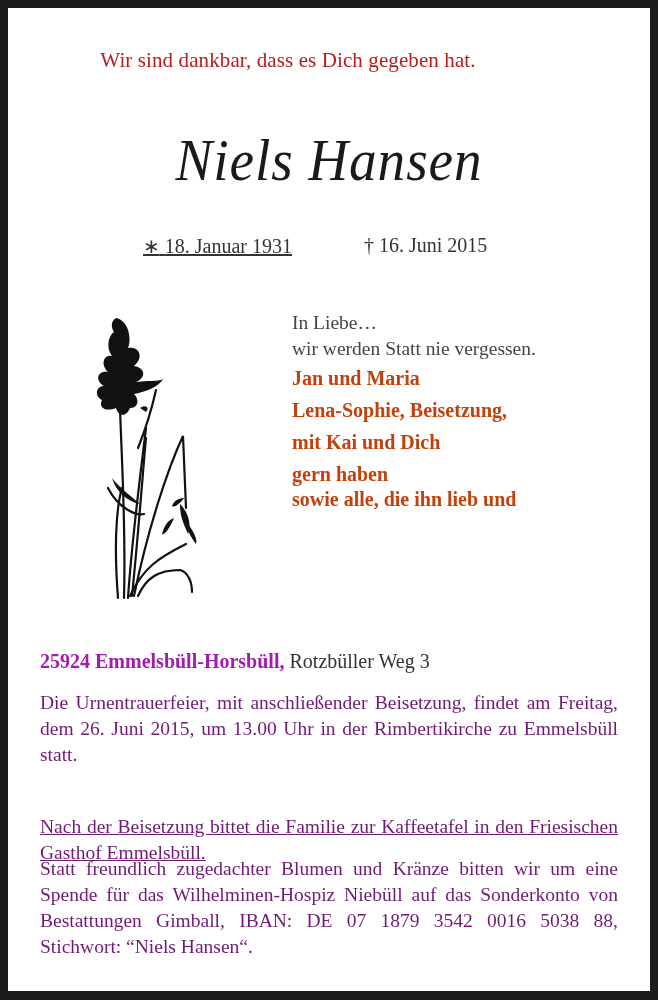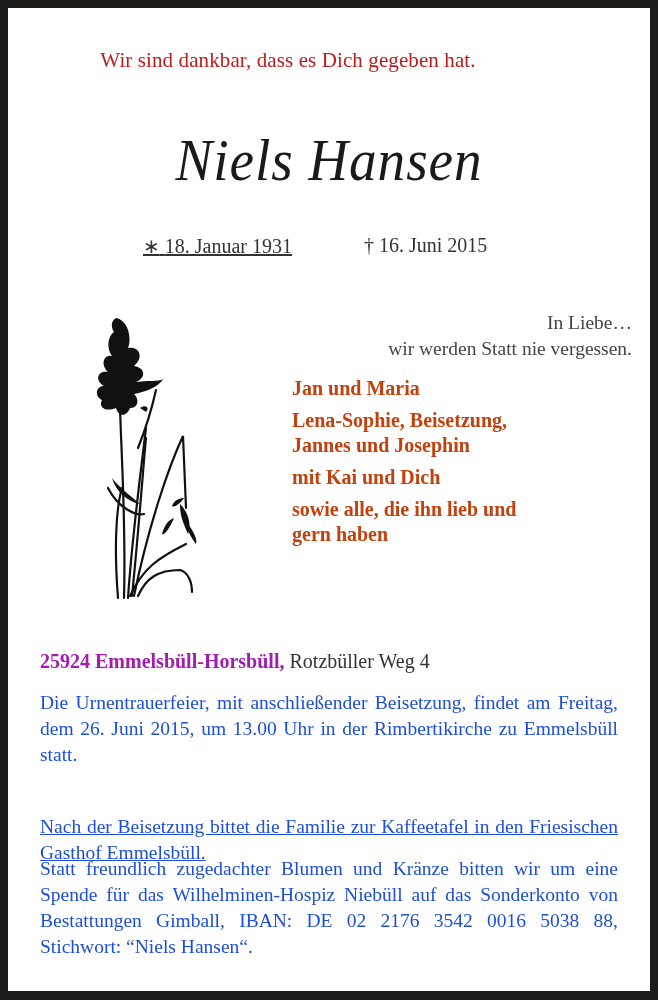--- a/index.html
+++ b/index.html
@@ -7,25 +7,25 @@
          font-family:"DejaVu Serif", "Liberation Serif", serif; color:#222; }
   .card { position:absolute; left:8px; top:8px; width:642px; height:983px; background:#fff; }
   .abs { position:absolute; }
   .motto { left:0; width:560px; top:40px; text-align:center; font-family:"Liberation Serif", serif; font-size:21px; color:#b91c1c; letter-spacing:0.1px; }
   .name { left:0; width:642px; top:118px; text-align:center; font-family:"Liberation Serif", serif; font-style:italic; font-size:60px; color:#1a1a1a; transform:scaleX(0.92); letter-spacing:1px; }
   .dates { top:226px; font-family:"Liberation Serif", serif; font-size:20px; color:#333; }
   .born { left:135px;text-decoration:underline; }
   .died { left:356px; }
   .plant { left:80px; top:300px; width:130px; height:292px; }
   .right { left:284px; top:302px; width:340px; font-family:"Liberation Serif", serif; }
-  .intro { font-size:19.5px; color:#444; line-height:26px; margin-bottom:14px;text-align:right; }
+  .intro { font-size:19.5px; color:#444; line-height:26px; margin-bottom:4px; }
   .fam { font-size:20px; font-weight:bold; color:#c2410c; line-height:25px; margin-bottom:7px; }
   .addr { left:32px; top:642px; width:580px; font-family:"Liberation Serif", serif; font-size:20px; color:#333; }
   .addr b { color:#a21caf; }
-  .para { left:32px; width:578px; font-family:"Liberation Serif", serif; font-size:19.5px; line-height:26px; color:#1d4ed8; text-align:justify; }
+  .para { left:32px; width:578px; font-family:"Liberation Serif", serif; font-size:19.5px; line-height:26px; color:#701a75; text-align:justify; }
   .p1 { top:682px; }
   .p2 { top:806px;text-decoration:underline; }
   .p3 { top:848px; }
 </style>
 </head>
 <body>
 
 <div class="card">
   <div class="abs motto">Wir sind dankbar, dass es Dich gegeben hat.</div>
   <div class="abs name">Niels Hansen</div>
@@ -65,32 +65,31 @@
   <div class="abs right">
     <div class="intro">
       <div>In Liebe…</div>
       <div>wir werden Statt nie vergessen.</div>
     </div>
     <div class="fam">
       <div>Jan und Maria</div>
     </div>
     <div class="fam">
       <div>Lena-Sophie, Beisetzung,</div>
-      <div>Jannes und Josephin</div>
     </div>
     <div class="fam">
       <div>mit Kai und Dich</div>
     </div>
     <div class="fam">
+      <div>gern haben</div>
       <div>sowie alle, die ihn lieb und</div>
-      <div>gern haben</div>
     </div>
   </div>
 
   <div class="abs addr">
     <b>25924 Emmelsbüll-Horsbüll,</b>
-    <span>Rotzbüller Weg 4</span>
+    <span>Rotzbüller Weg 3</span>
   </div>
 
   <div class="abs para p1">Die Urnentrauerfeier, mit anschließender Beisetzung, findet am Freitag, dem 26. Juni 2015, um 13.00 Uhr in der Rimbertikirche zu Emmelsbüll statt.</div>
   <div class="abs para p2">Nach der Beisetzung bittet die Familie zur Kaffeetafel in den Friesischen Gasthof Emmelsbüll.</div>
-  <div class="abs para p3">Statt freundlich zugedachter Blumen und Kränze bitten wir um eine Spende für das Wilhelminen-Hospiz Niebüll auf das Sonderkonto von Bestattungen Gimball, IBAN: DE 02 2176 3542 0016 5038 88, Stichwort: “Niels Hansen“.</div>
+  <div class="abs para p3">Statt freundlich zugedachter Blumen und Kränze bitten wir um eine Spende für das Wilhelminen-Hospiz Niebüll auf das Sonderkonto von Bestattungen Gimball, IBAN: DE 07 1879 3542 0016 5038 88, Stichwort: “Niels Hansen“.</div>
 </div>
 
 </body></html>

